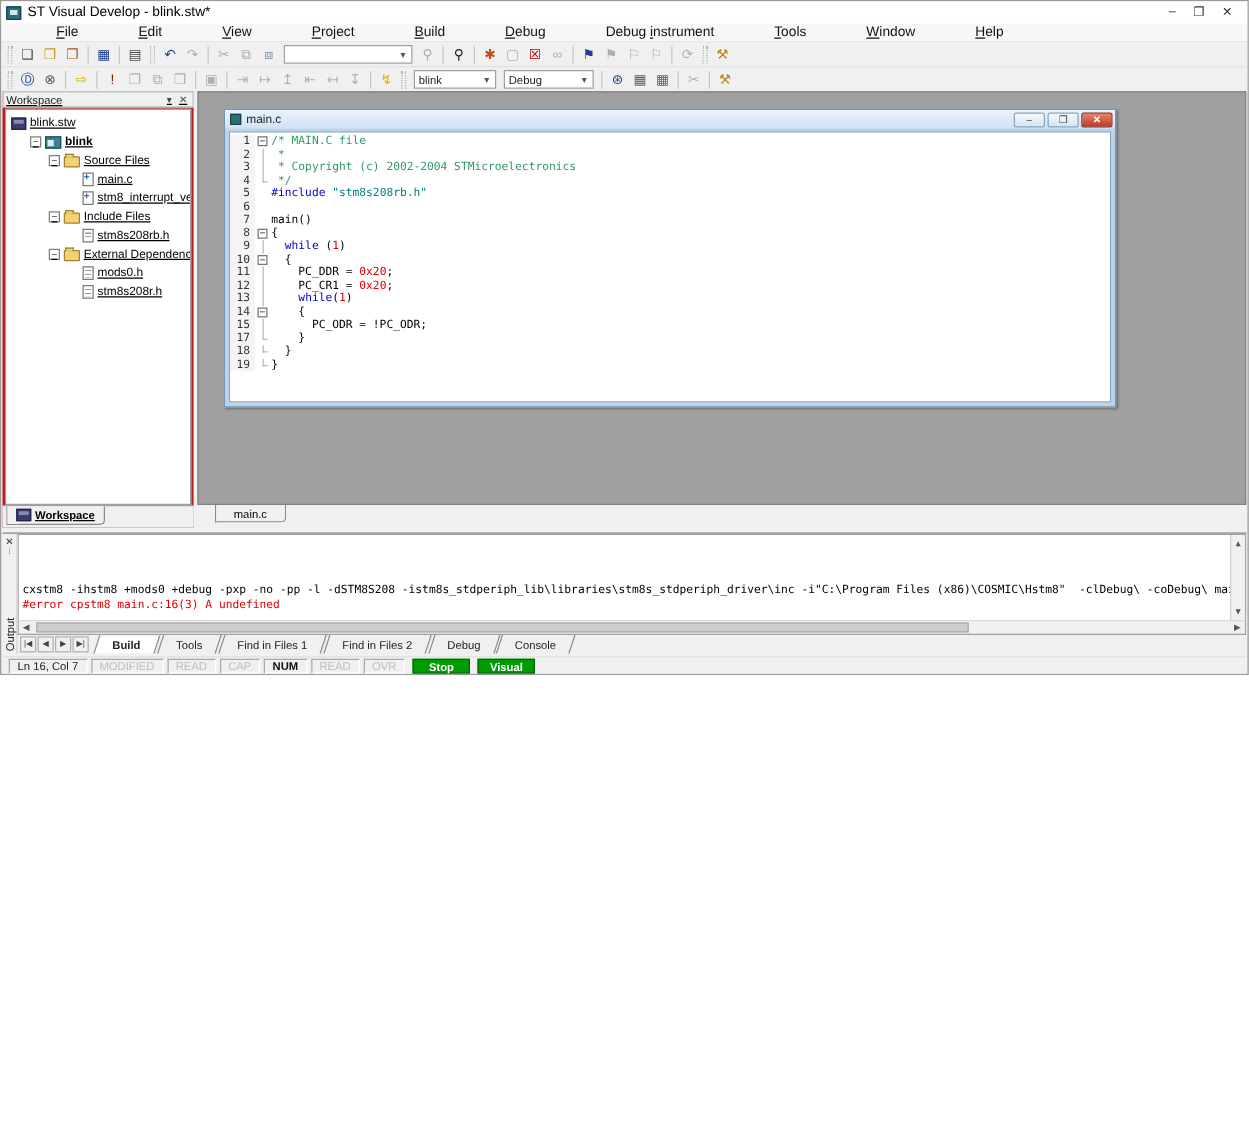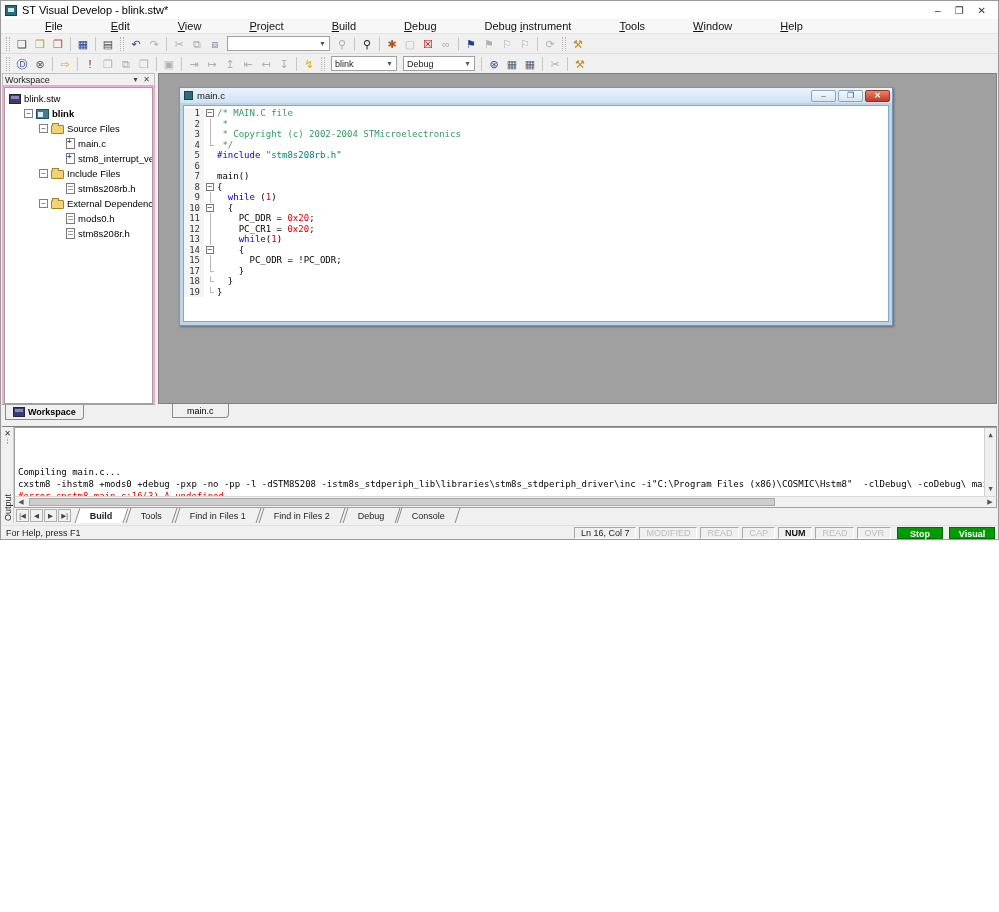--- a/index.html
+++ b/index.html
@@ -26,21 +26,21 @@
   .tbtn.dis { color:#b0b0b0 !important; }
   .tsep { width:1px; height:14px; background:#c6c6c6; margin:0 3px; }
   .combo { height:15px; background:#fff; border:1px solid #a0a0a0; display:flex; align-items:center; font-size:9px; color:#222; position:relative; margin:0 3px; }
   .combo .cval { flex:1; padding-left:3px; overflow:hidden; white-space:nowrap; }
   .combo .carr { width:13px; text-align:center; color:#555; font-size:8px; }
 
   
   .mainarea { position:absolute; left:1px; top:72px; right:1px; height:349px; display:flex; }
 
   
-  .wsp { width:153px; display:flex; flex-direction:column; background:#f9a8d4; }
+  .wsp { width:153px; display:flex; flex-direction:column; background:#b91c1c;text-decoration:underline; }
   .wsp-head { height:13px; display:flex; align-items:center; border:1px solid #c0c0c0; background:#f0f0f0; font-size:9px; padding:0 2px; color:#222; }
   .wsp-head .t { flex:1; }
   .wsp-head .hb { width:11px; text-align:center; color:#444; font-size:8px; }
   .wsp-tree { flex:1; background:#fff; border:1px solid #a0a0a0; margin:1px 2px 0 2px; overflow:hidden; font-size:9.5px; padding-top:3px; }
   .trow { height:15px; display:flex; align-items:center; white-space:nowrap; color:#000; }
   .trow .xbox { width:9px; height:9px; border:1px solid #808080; background:#fff; font-size:8px; line-height:7px; text-align:center; color:#333; margin-right:3px; flex:none; }
   .trow .slot { width:12px; flex:none; }
   .trow .lbl { padding-left:3px; }
   .trow .lbl.b { font-weight:bold; }
   .ico { flex:none; }
@@ -435,21 +435,21 @@
 
   <div class="outpanel">
     <div class="outstrip">
       <span class="x">✕</span>
       <span class="pin">⁞</span>
       <span class="vlabel">Output</span>
     </div>
     <div class="outbody">
       <div class="outtext" id="outlines">
         
-      <div class="oline plain">Compiling main.c...</div><div class="oline plain">cxstm8 -ihstm8 +mods0 +debug -pxp -no -pp -l -dSTM8S208 -istm8s_stdperiph_lib\libraries\stm8s_stdperiph_driver\inc -i"C:\Program Files (x86)\COSMIC\Hstm8"  -clDebug\ -coDebug\ main.c</div><div class="oline err">#error cpstm8 main.c:16(3) A undefined</div><div class="vscroll">
+      <div class="oline plain">cxstm8 -ihstm8 +mods0 +debug -pxp -no -pp -l -dSTM8S208 -istm8s_stdperiph_lib\libraries\stm8s_stdperiph_driver\inc -i"C:\Program Files (x86)\COSMIC\Hstm8"  -clDebug\ -coDebug\ main.c</div><div class="oline err">#error cpstm8 main.c:16(3) A undefined</div><div class="vscroll">
           <span class="up">▲</span>
           <span class="dn">▼</span>
         </div></div>
       <div class="hscroll">
         <span class="hsb">◀</span>
         <span class="hthumb"></span>
         <span class="hsb" style="margin-left:auto">▶</span>
       </div>
       <div class="outtabs">
         <span class="onav" id="onav">
@@ -476,21 +476,20 @@
             </span>
             <span class="otab">
               <span>Console</span>
             </span>
           </span>
       </div>
     </div>
   </div>
 
   <div class="statusbar">
-    <span class="sb-help">For Help, press F1</span>
     <span class="sb-cell">Ln 16, Col 7</span>
     <span id="inds" style="display:flex">
         <span class="sb-cell sb-ind">MODIFIED</span>
         <span class="sb-cell sb-ind">READ</span>
         <span class="sb-cell sb-ind">CAP</span>
         <span class="sb-cell sb-ind on">NUM</span>
         <span class="sb-cell sb-ind">READ</span>
         <span class="sb-cell sb-ind">OVR</span>
       </span>
     <span class="sb-green">Stop</span>

